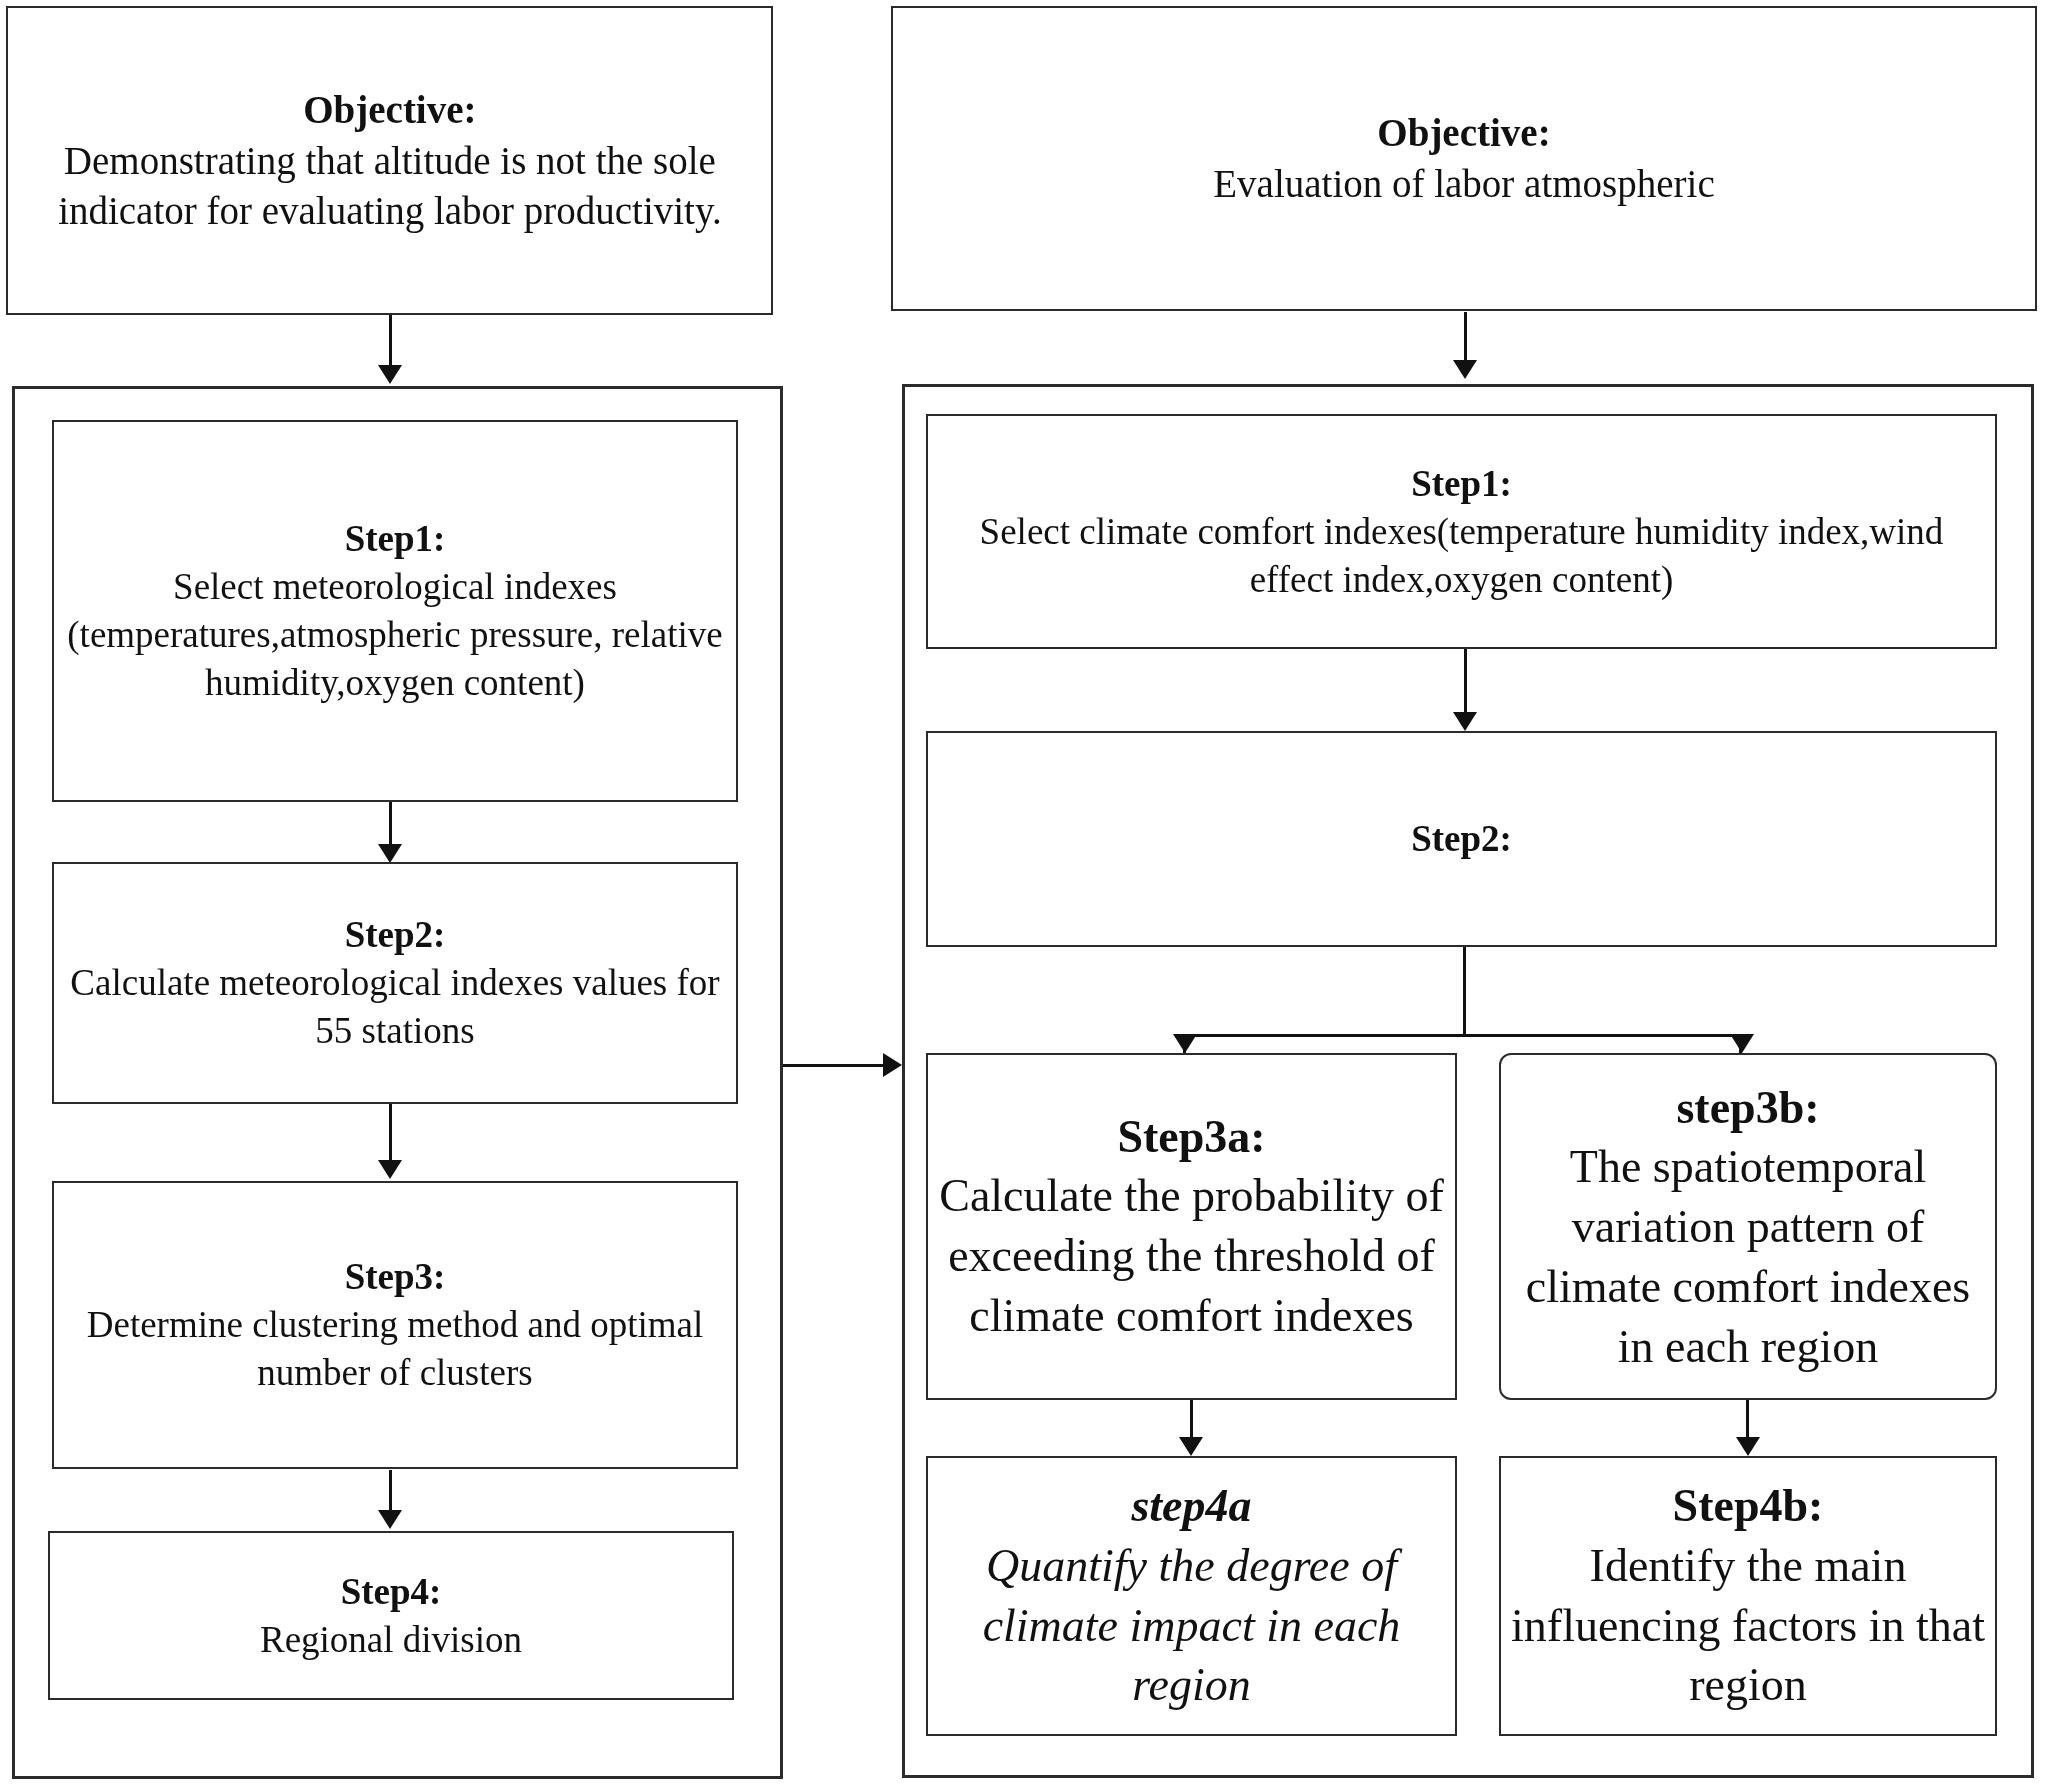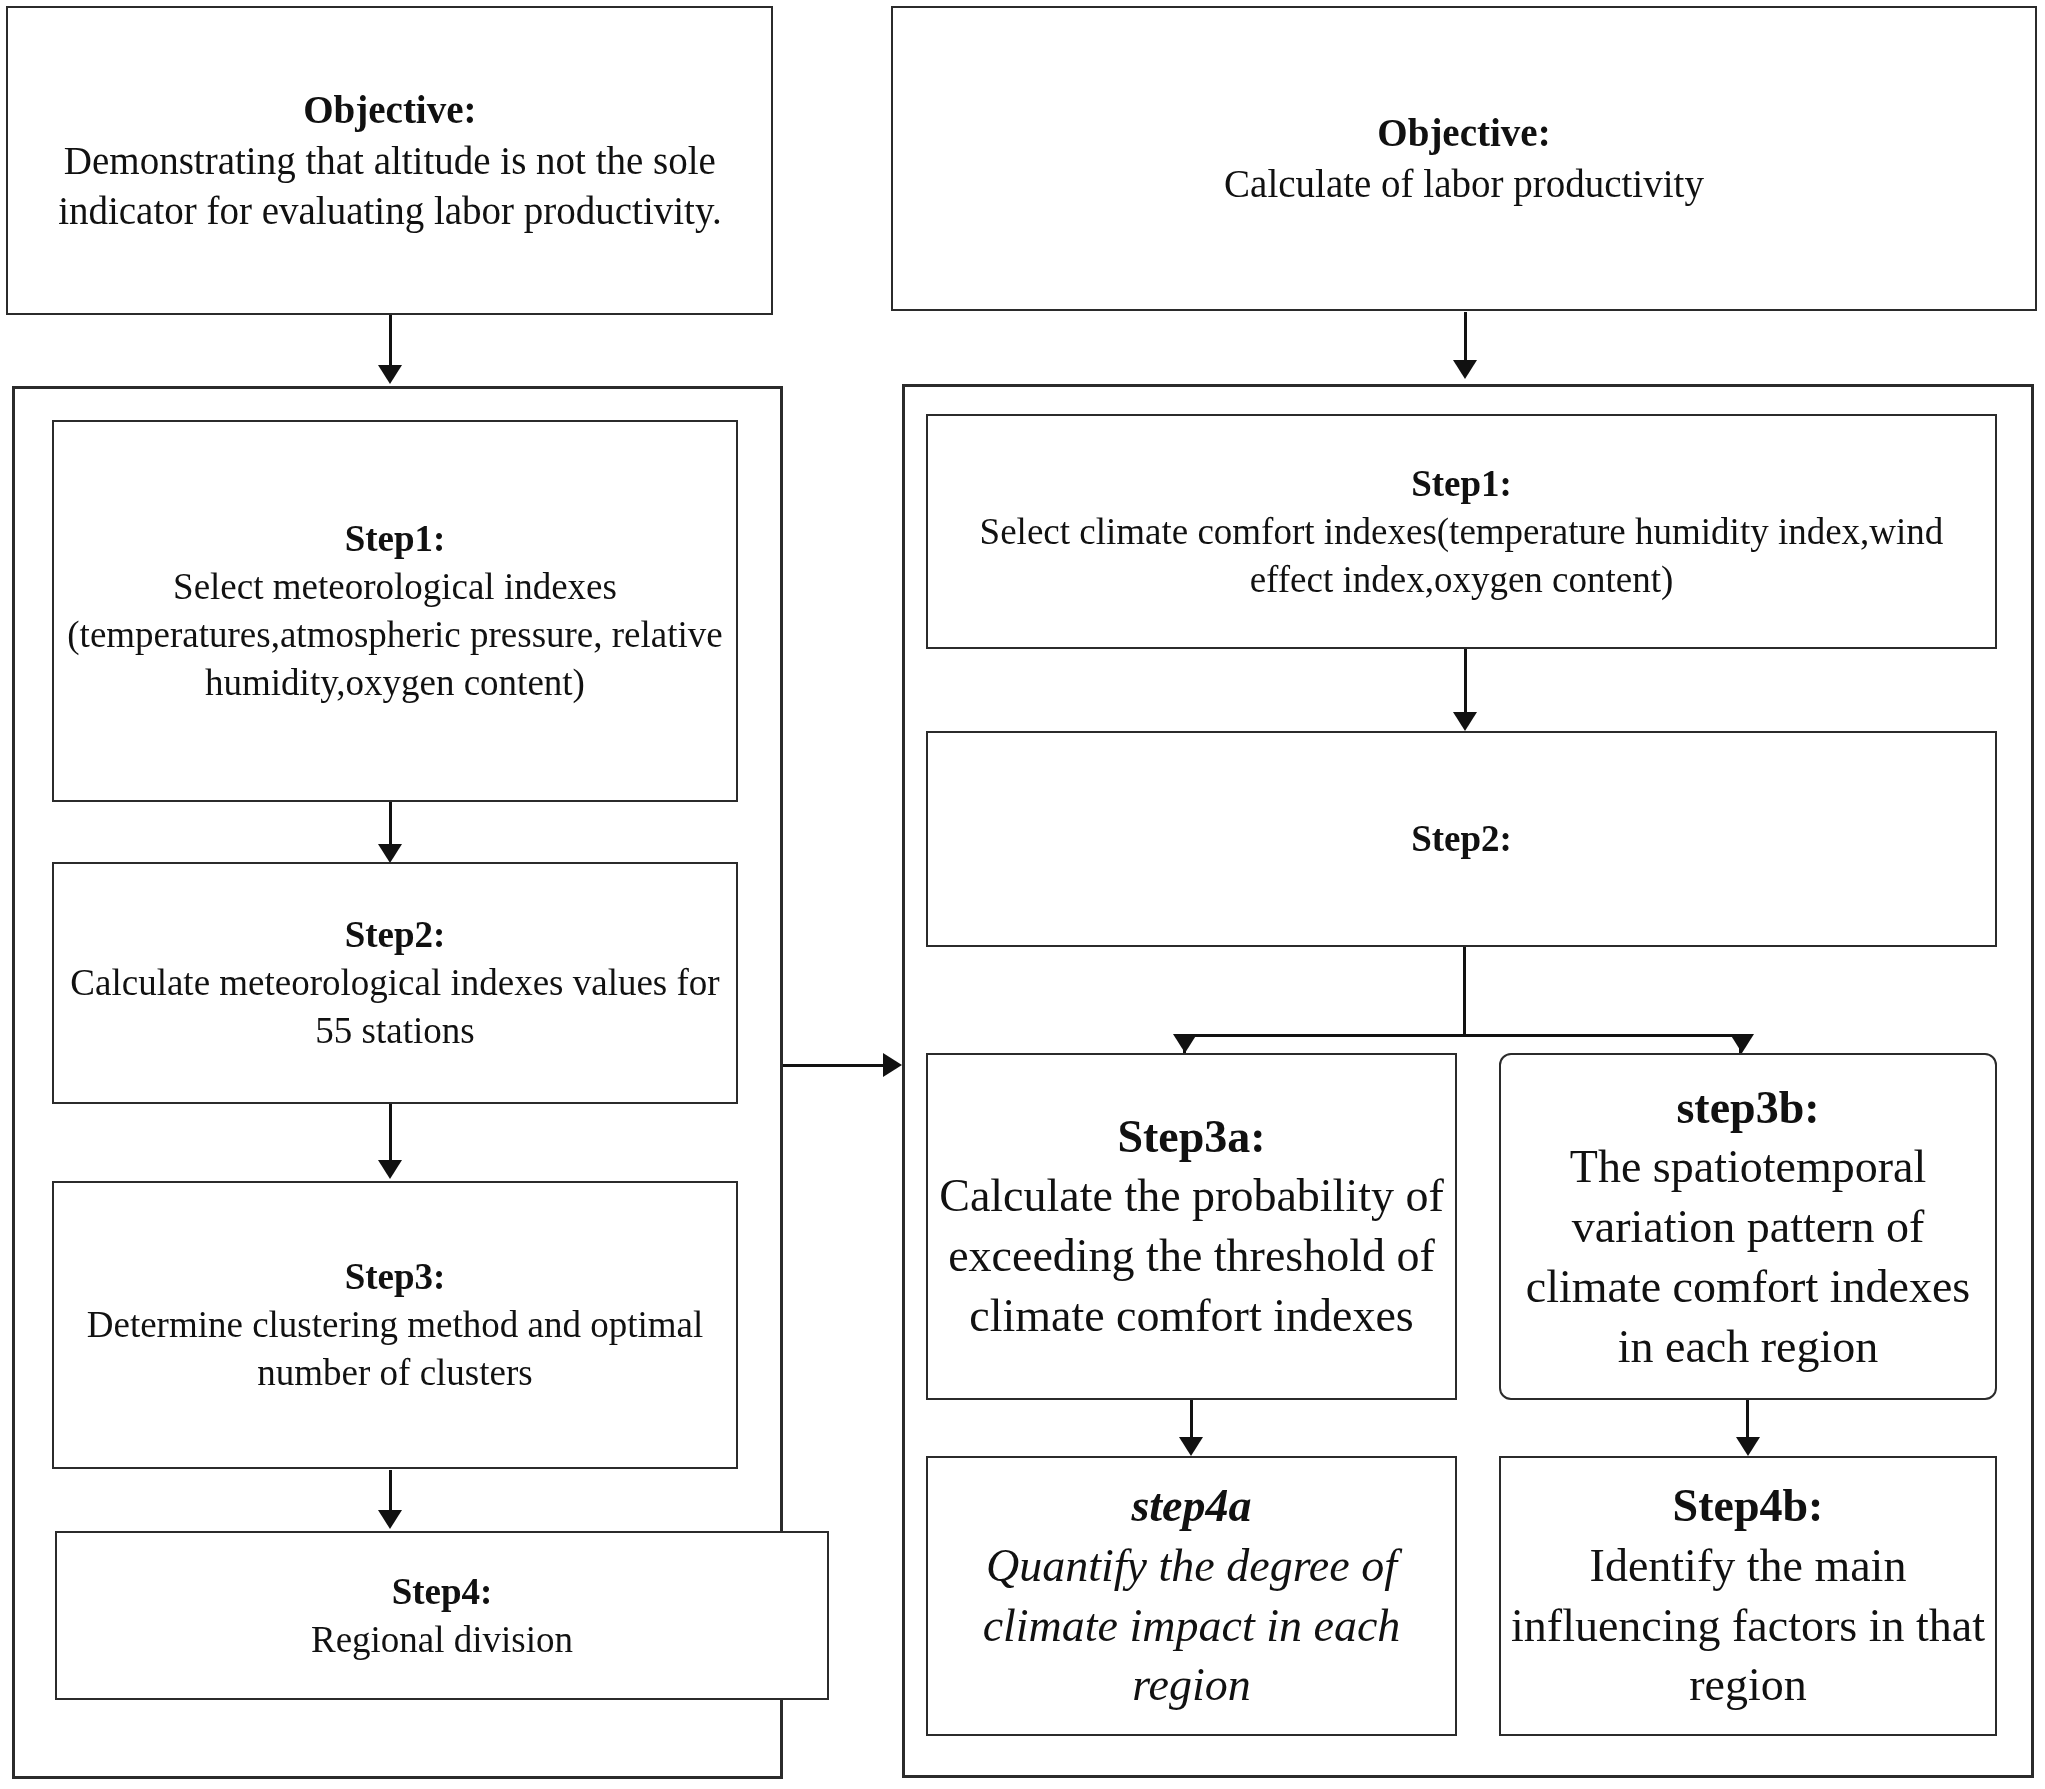--- a/index.html
+++ b/index.html
@@ -69,34 +69,34 @@
   <div class="box" style="left:52px;top:1181px;width:686px;height:288px;">
     <div class="boxtext fs-md">
       <span class="ttl">Step3:</span>
       <span class="bdy">Determine clustering method and optimal number of clusters</span>
     </div>
   </div>
 
   <div class="vline" style="left:389px;top:1470px;height:41px;"></div>
   <div class="arrow-down" style="left:378px;top:1510px;"></div>
 
-  <div class="box" style="left:55px;top:1531px;width:774px;height:169px;">
+  <div class="box" style="left:48px;top:1531px;width:686px;height:169px;">
     <div class="boxtext fs-md">
       <span class="ttl">Step4:</span>
       <span class="bdy">Regional division</span>
     </div>
   </div>
 
   <div class="hline" style="left:783px;top:1064px;width:102px;"></div>
   <div class="arrow-right" style="left:883px;top:1053px;"></div>
 
   <div class="box" style="left:891px;top:6.4px;width:1146px;height:305px;">
     <div class="boxtext fs-lg">
       <span class="ttl">Objective:</span>
-      <span class="bdy">Calculate of labor productivity</span>
+      <span class="bdy">Evaluation of labor atmospheric</span>
     </div>
   </div>
 
   <div class="vline" style="left:1464px;top:312px;height:50px;"></div>
   <div class="arrow-down" style="left:1453px;top:360px;"></div>
 
   <div class="container-box" style="left:902px;top:384px;width:1132px;height:1394px;"></div>
 
   <div class="box" style="left:926px;top:414px;width:1071px;height:235px;">
     <div class="boxtext fs-md">

